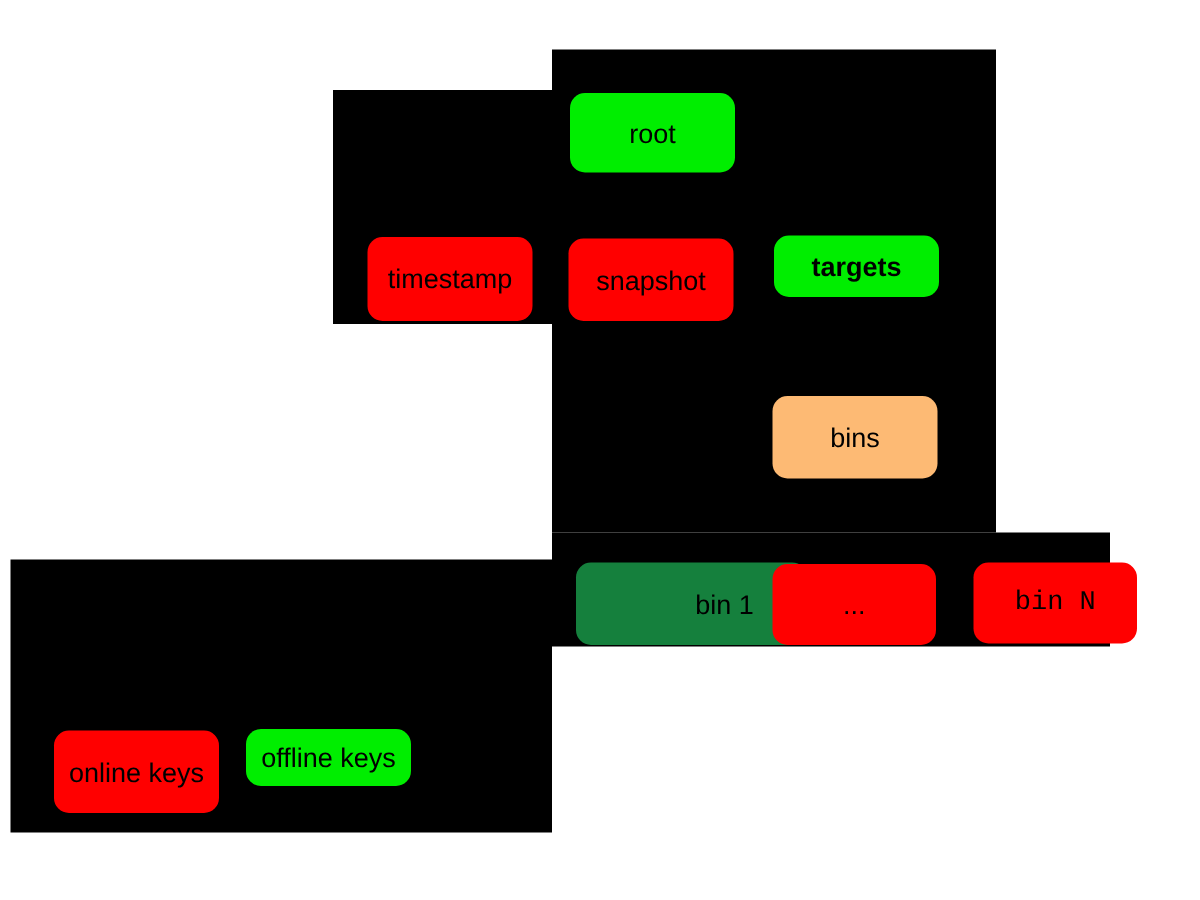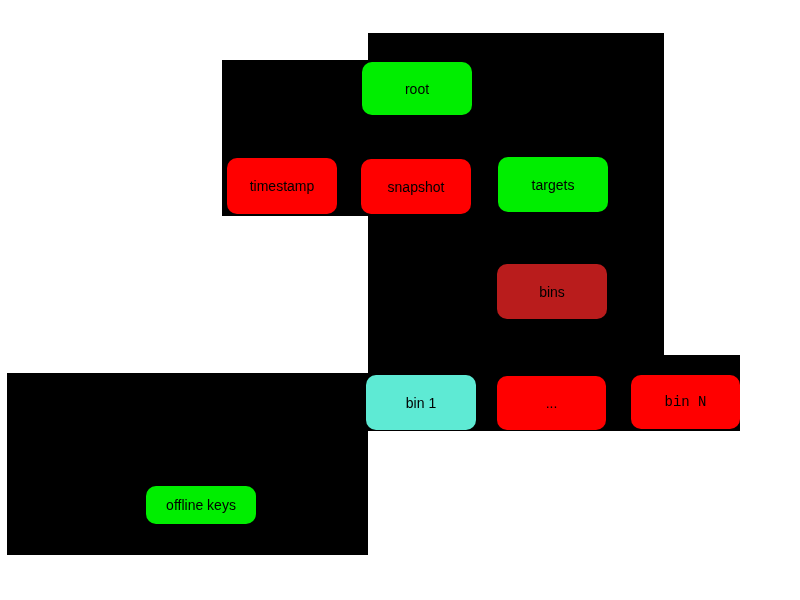--- a/index.html
+++ b/index.html
@@ -23,28 +23,29 @@
   .panel-bins-row  { left: 368px; top: 355px; width: 372px; height: 76px; }
   .panel-legend    { left: 7px;   top: 373px; width: 361px; height: 182px; }
 
   .node {
     position: absolute;
     border-radius: 10px;
     display: flex;
     align-items: center;
     justify-content: center;
     color: #000000;
-    font-size: 14px;
+    font-size: 18px;
     line-height: 1;
     white-space: nowrap;
+    margin-left: 18px;
   }
   .n-root      { left: 362px; top: 62px;  width: 110px; height: 53px; }
   .n-timestamp { left: 227px; top: 158px; width: 110px; height: 56px; }
   .n-snapshot  { left: 361px; top: 159px; width: 110px; height: 55px; }
-  .n-targets   { left: 498px; top: 157px; width: 110px; height: 55px; }
+  .n-targets   { left: 498px; top: 157px; width: 110px; height: 41px; font-weight: bold; }
   .n-bins      { left: 497px; top: 264px; width: 110px; height: 55px; }
   .n-bin1      { left: 366px; top: 375px; width: 110px; height: 55px; }
   .n-dots      { left: 497px; top: 376px; width: 109px; height: 54px; }
   .n-binN      { left: 631px; top: 375px; width: 109px; height: 54px; }
   .n-online    { left: 18px;  top: 487px; width: 110px; height: 55px; }
   .n-offline   { left: 146px; top: 486px; width: 110px; height: 38px; }
 </style>
 </head>
 <body>
 
@@ -64,34 +65,37 @@
   </div>
 
   <div class="node n-timestamp" style="background-color: rgb(255, 0, 0);">
     <span>timestamp</span>
   </div>
 
   <div class="node n-targets" style="background-color: rgb(0, 238, 0);">
     <span>targets</span>
   </div>
 
-  <div class="node n-bins" style="background-color: #b91c1c;">
+  <div class="node n-bins" style="background-color: #fdba74;">
     <span>bins</span>
   </div>
 
-  <div class="node n-bin1" style="background-color: #5eead4;">
+  <div class="node n-bin1" style="background-color: #15803d; padding-left: 44px;">
     <span>bin 1</span>
   </div>
 
   <div class="node n-dots" style="background-color: rgb(255, 0, 0);">
     <span>...</span>
   </div>
 
   <div class="node n-binN" style="background-color: rgb(255, 0, 0); font-family: Liberation Mono, monospace;">
     <span>bin N</span>
   </div>
 
+  <div class="node n-online" style="background-color: rgb(255, 0, 0);">
+    <span>online keys</span>
+  </div>
 
   <div class="node n-offline" style="background-color: rgb(0, 238, 0);">
     <span>offline keys</span>
   </div>
 
 </div>
 
 </body></html>

